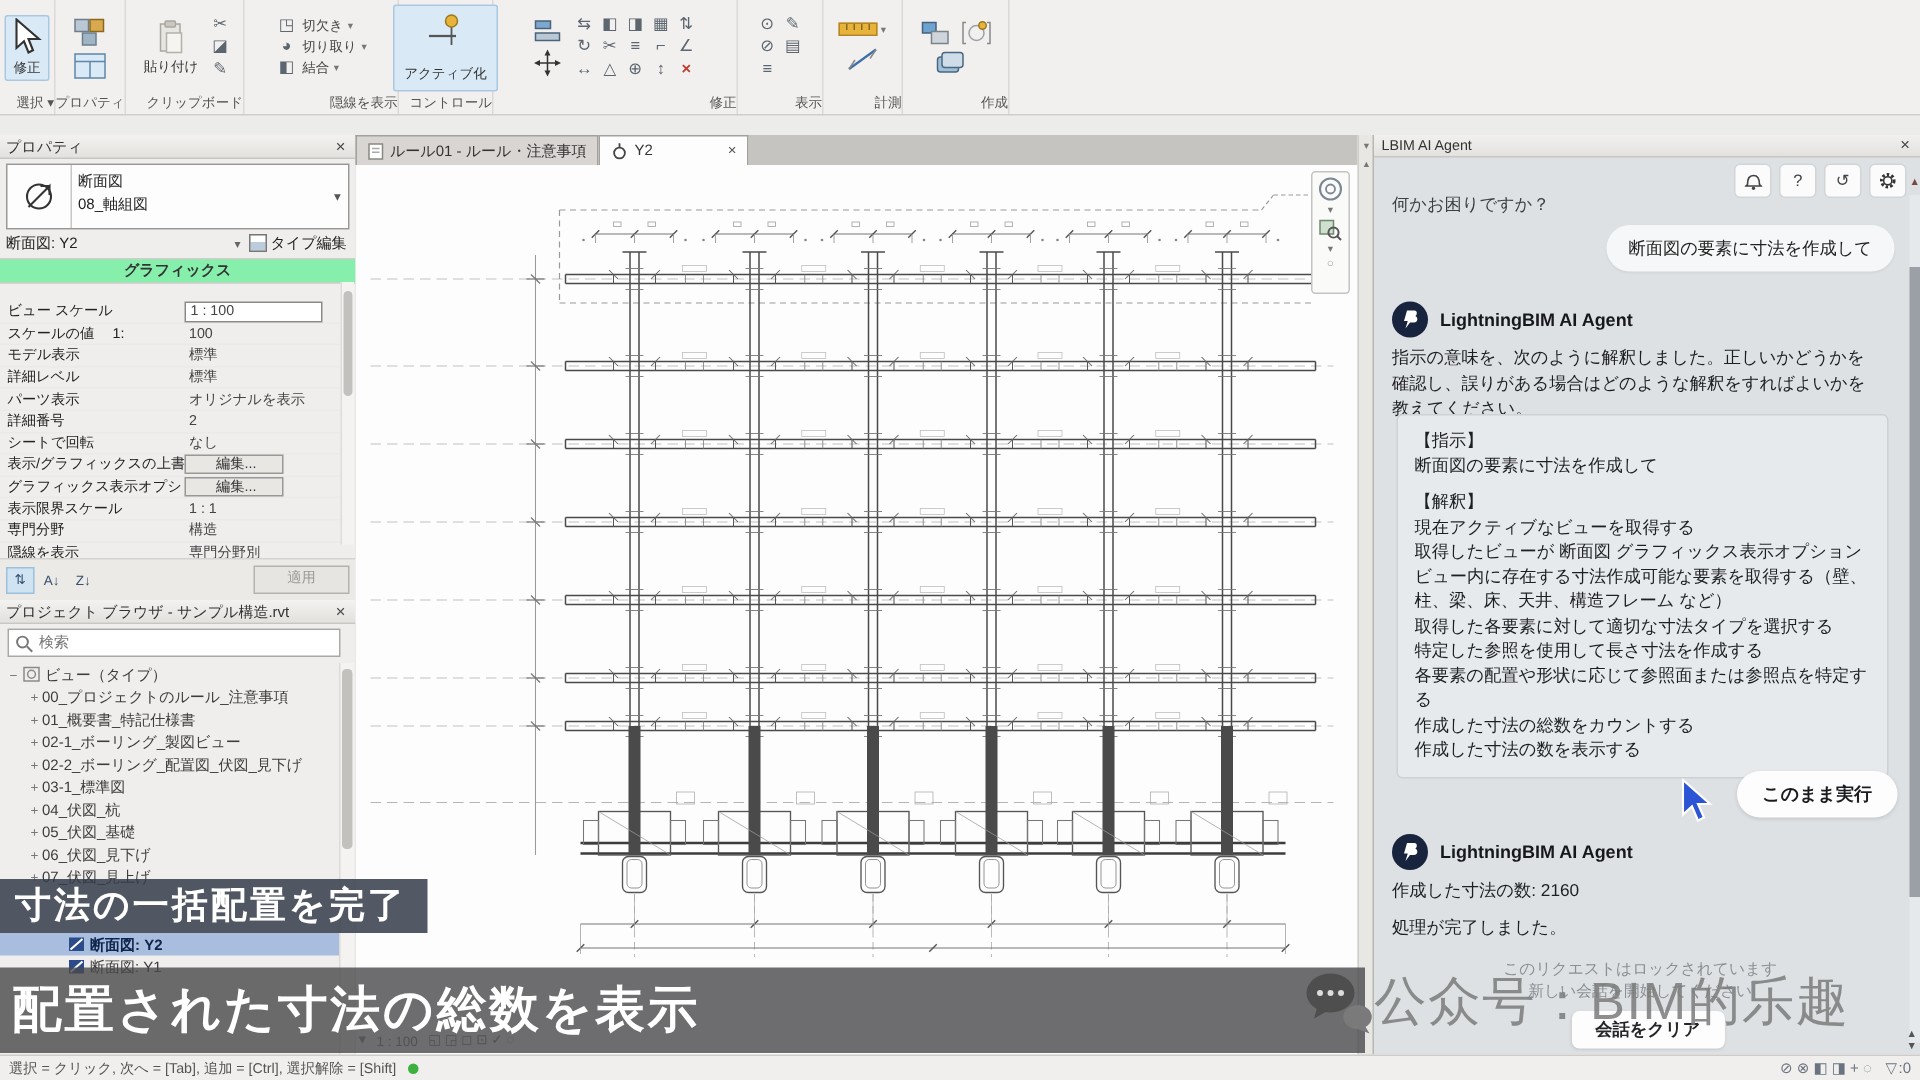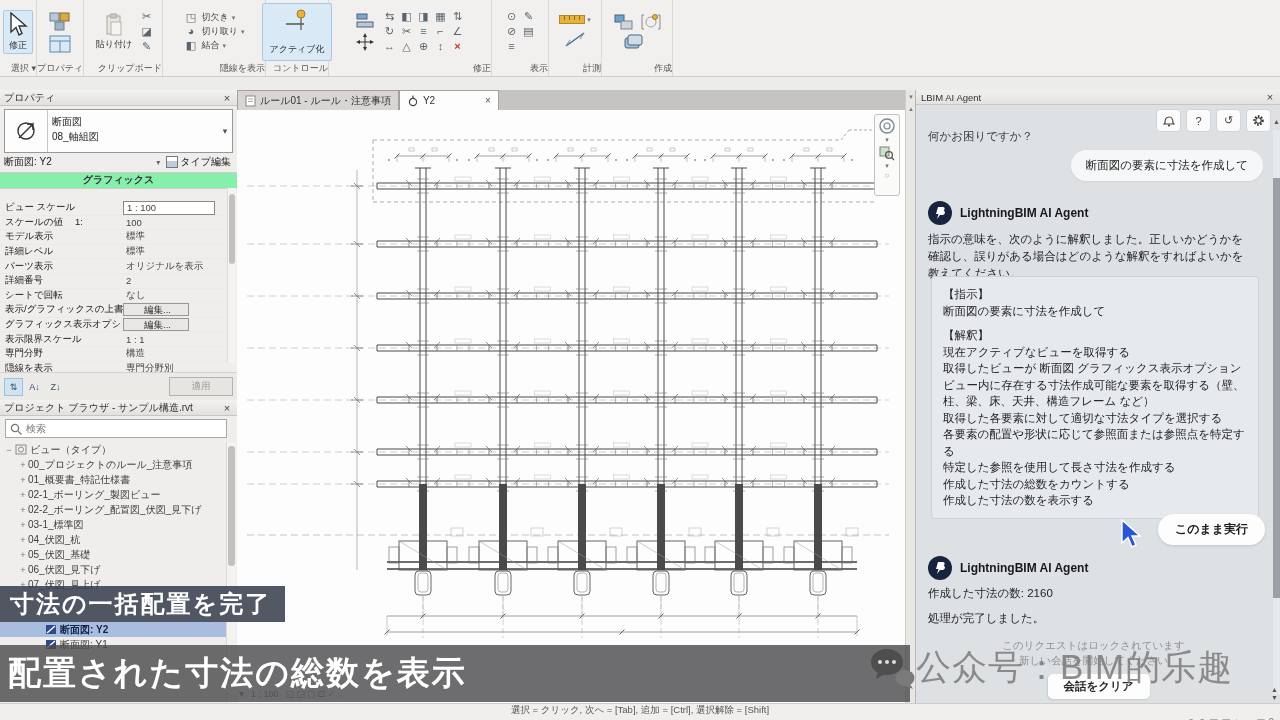--- a/index.html
+++ b/index.html
@@ -101,21 +101,21 @@
   #result-line{position:absolute;left:12px;top:496px;font-size:11.5px;color:#1d1f22;}
   #done-line{position:absolute;left:12px;top:521px;font-size:11.5px;color:#1d1f22;}
   #locked1{position:absolute;left:0;right:10px;top:549px;text-align:center;font-size:10.5px;color:#8b9095;}
   #locked2{position:absolute;left:0;right:10px;top:564px;text-align:center;font-size:10.5px;color:#8b9095;}
   #clearbtn{position:absolute;left:50%;transform:translateX(-50%);top:584px;background:#fdfdfd;border-radius:5px;padding:5px 16px;font-size:11.5px;font-weight:bold;color:#24262a;box-shadow:0 1px 2px rgba(0,0,0,.1);}
   #ai-scroll{position:absolute;right:1px;top:40px;width:7px;height:565px;background:#e6e9eb;}
   #ai-scroll .thumb{position:absolute;left:0;top:48px;width:7px;height:420px;background:#9aa0a6;}
   #ai-up{position:absolute;right:1px;top:28px;width:7px;text-align:center;font-size:7px;color:#7a4a42;}
 
   
-  #statusbar{position:absolute;left:0;top:703px;width:1280px;height:17px;background:#f1efed;border-top:1px solid #cfcdca;display:flex;align-items:center;font-size:9.5px;color:#555;padding:0 6px;box-sizing:border-box;flex-direction:column;}
+  #statusbar{position:absolute;left:0;top:703px;width:1280px;height:17px;background:#f1efed;border-top:1px solid #cfcdca;display:flex;align-items:center;font-size:9.5px;color:#555;padding:0 6px;box-sizing:border-box;}
   #status-dot{width:7px;height:7px;border-radius:50%;background:#3db13d;margin-left:8px;}
   #status-right{margin-left:auto;display:flex;align-items:center;gap:9px;font-size:10px;color:#6a7480;}
   #status-right .filter{display:flex;align-items:center;gap:1px;}
   #panel-arrows{position:absolute;right:2px;top:686px;display:flex;flex-direction:column;font-size:7px;color:#555;line-height:8px;text-align:center;}
 
   
   #badge{position:absolute;left:0;top:586px;height:36px;background:rgba(52,60,74,0.85);color:#fff;
          font-size:24px;font-weight:bold;letter-spacing:2px;line-height:36px;padding:0 14px 0 10px;z-index:30;white-space:nowrap;}
   #band{position:absolute;left:0;top:645px;width:910px;height:57px;background:rgba(73,73,75,0.80);z-index:28;}
   #subtitle{position:absolute;left:8px;top:0;height:57px;line-height:56px;color:#fff;font-size:33px;font-weight:bold;letter-spacing:2px;white-space:nowrap;}
@@ -1128,22 +1128,22 @@
   <div id="interp-card">
     <div>【指示】</div>
     <div>断面図の要素に寸法を作成して</div>
     <div class="card-gap"></div>
     <div>【解釈】</div>
     <div id="interp-lines">
           <div>現在アクティブなビューを取得する</div>
           <div>取得したビューが 断面図 グラフィックス表示オプション</div>
           <div>ビュー内に存在する寸法作成可能な要素を取得する（壁、柱、梁、床、天井、構造フレーム など）</div>
           <div>取得した各要素に対して適切な寸法タイプを選択する</div>
+          <div>特定した参照を使用して長さ寸法を作成する</div>
           <div>各要素の配置や形状に応じて参照面または参照点を特定する</div>
-          <div>特定した参照を使用して長さ寸法を作成する</div>
           <div>作成した寸法の総数をカウントする</div>
           <div>作成した寸法の数を表示する</div>
         </div>
   </div>
 
   <div id="runbtn">このまま実行</div>
 
   <div class="agent-head" id="agent2">
     <span class="avatar">
       <svg width="14" height="14" viewBox="0 0 14 14">

